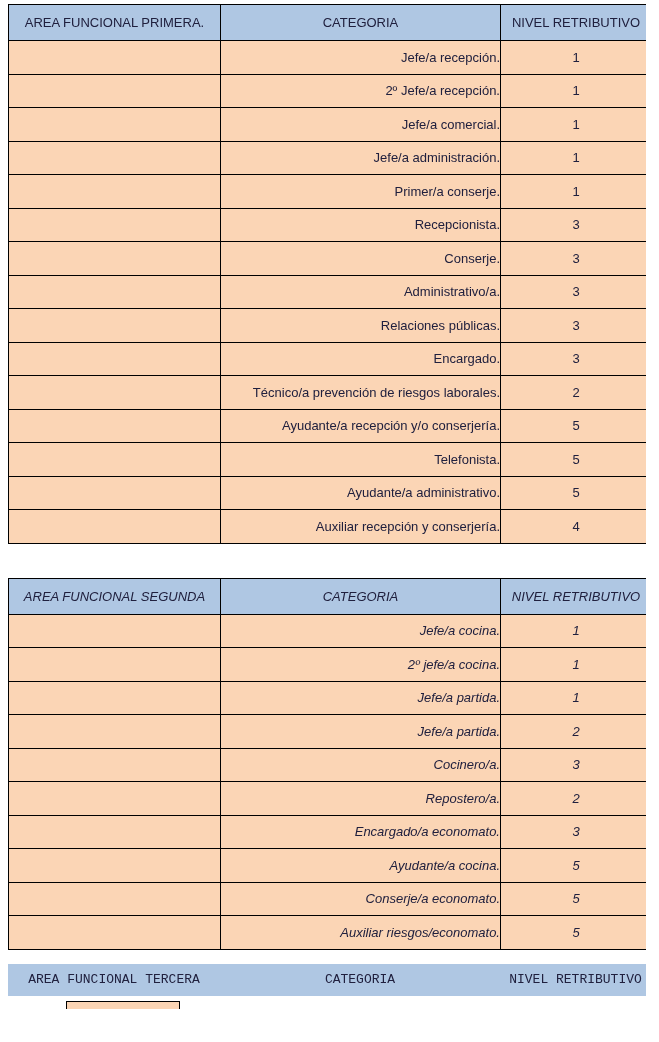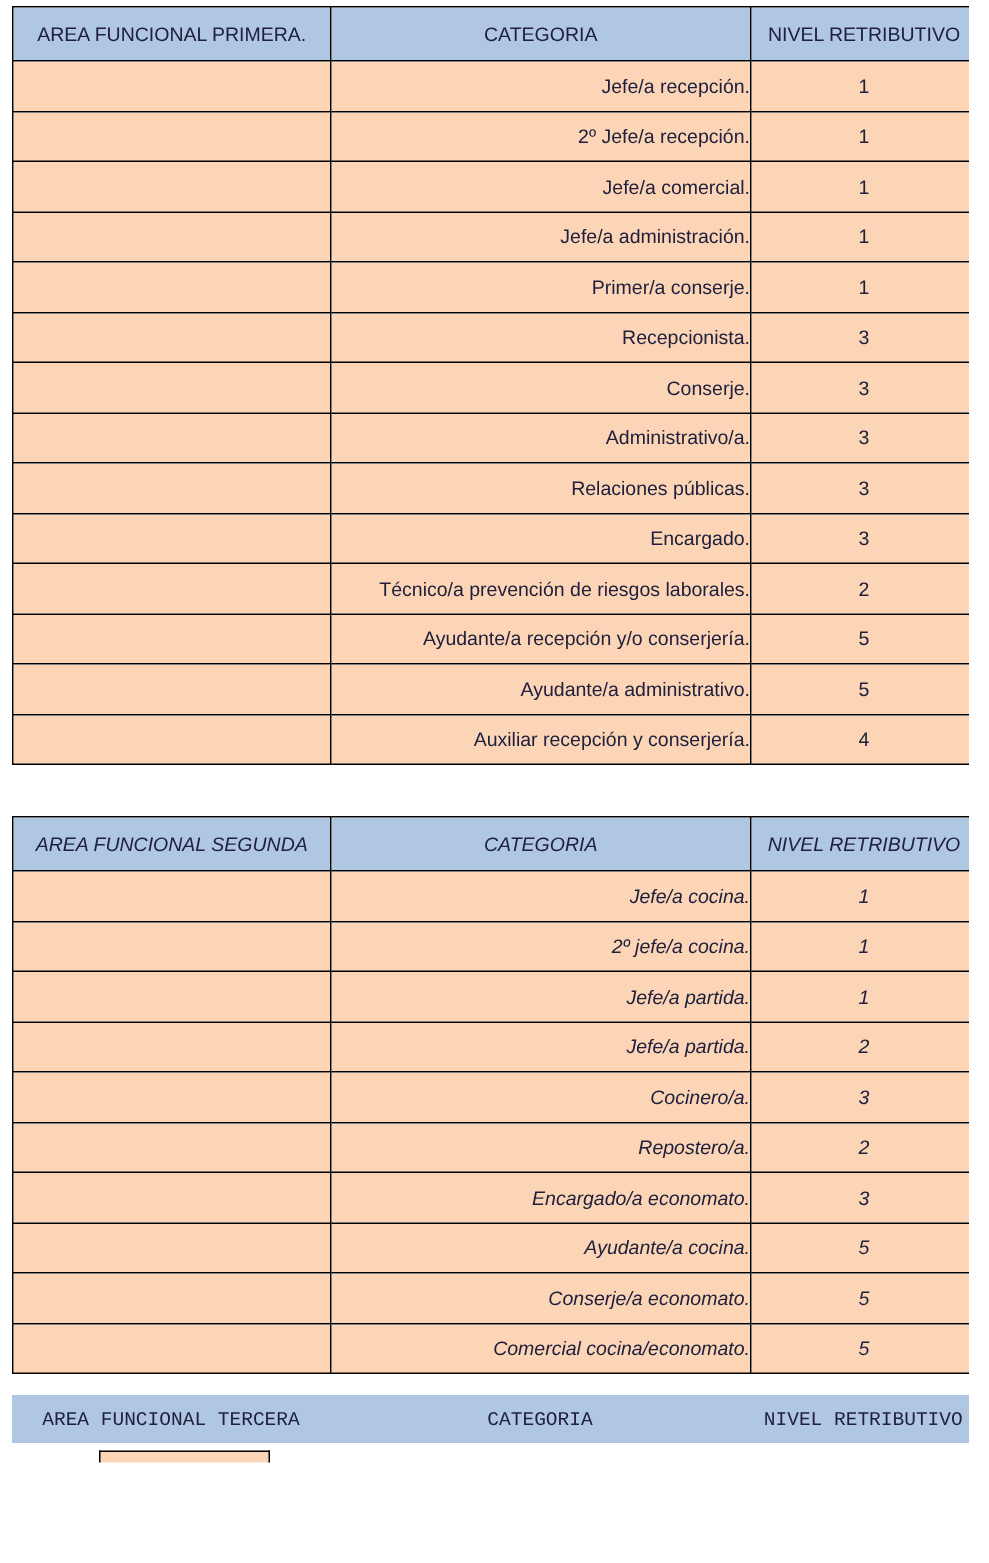--- a/index.html
+++ b/index.html
@@ -141,20 +141,25 @@
     <td class="cell-categoria">Técnico/a prevención de riesgos laborales.</td>
     <td class="cell-nivel">2</td>
   </tr>
         <tr>
     <td class="cell-area"></td>
     <td class="cell-categoria">Ayudante/a recepción y/o conserjería.</td>
     <td class="cell-nivel">5</td>
   </tr>
         <tr>
     <td class="cell-area"></td>
+    <td class="cell-categoria">Telefonista.</td>
+    <td class="cell-nivel">5</td>
+  </tr>
+        <tr>
+    <td class="cell-area"></td>
     <td class="cell-categoria">Ayudante/a administrativo.</td>
     <td class="cell-nivel">5</td>
   </tr>
         <tr>
     <td class="cell-area"></td>
     <td class="cell-categoria">Auxiliar recepción y conserjería.</td>
     <td class="cell-nivel">4</td>
   </tr>
       </tbody>
   </table>
@@ -213,21 +218,21 @@
     <td class="cell-categoria">Ayudante/a cocina.</td>
     <td class="cell-nivel">5</td>
   </tr>
         <tr>
     <td class="cell-area"></td>
     <td class="cell-categoria">Conserje/a economato.</td>
     <td class="cell-nivel">5</td>
   </tr>
         <tr>
     <td class="cell-area"></td>
-    <td class="cell-categoria">Comercial cocina/economato.</td>
+    <td class="cell-categoria">Auxiliar riesgos/economato.</td>
     <td class="cell-nivel">5</td>
   </tr>
       </tbody>
   </table>
 
   <table class="area-table" id="table-3">
     <colgroup>
       <col style="width:212px">
       <col style="width:280px">
       <col style="width:151px">

